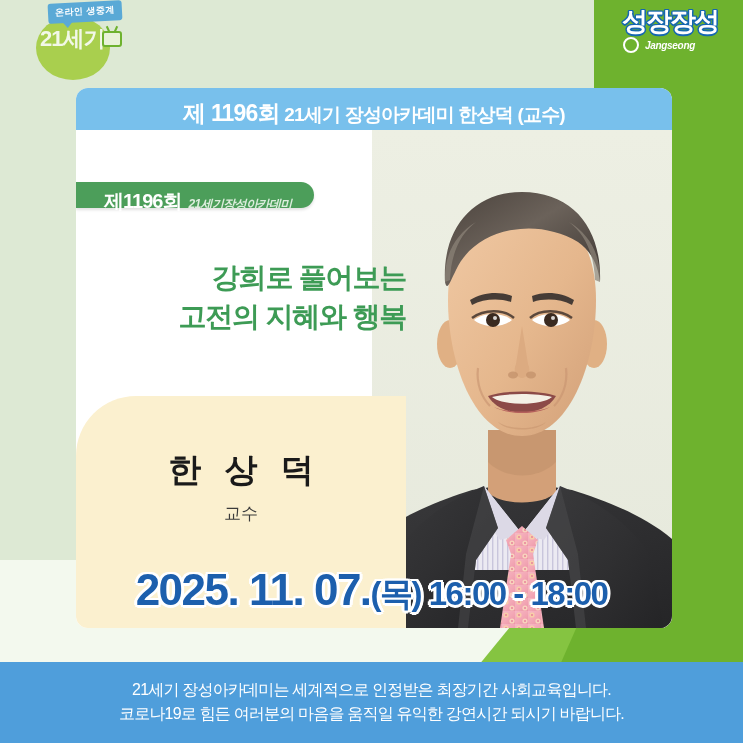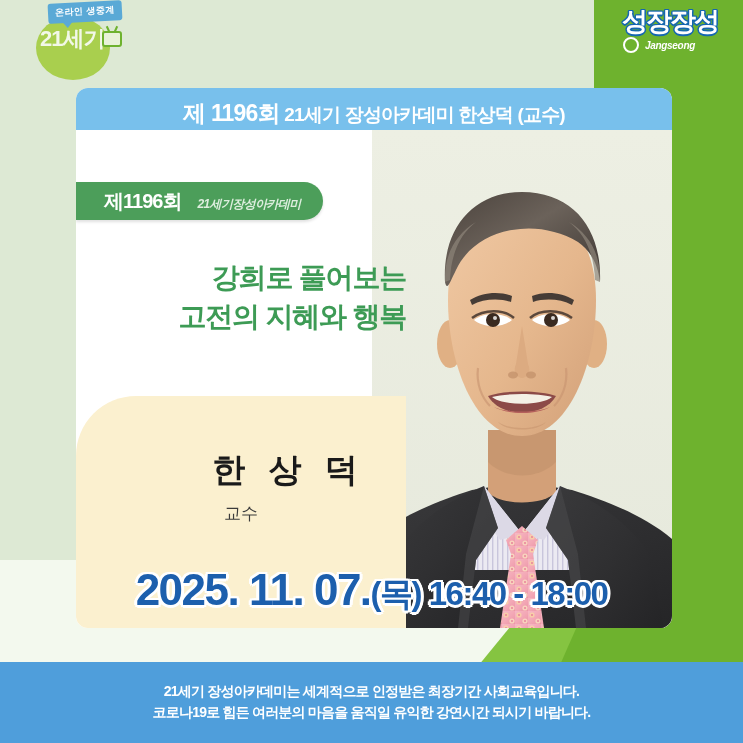--- a/index.html
+++ b/index.html
@@ -218,28 +218,28 @@
     left: 296px; top: 0;
     width: 300px; height: 498px;
     background: #eceee2;
     overflow: hidden;
   }
 
   
   .badge {
     position: absolute;
     left: 0; top: 52px;
-    height: 38px;
+    height: 26px;
     padding: 0 22px 0 28px;
     background: #4c9e5a;
     border-top-right-radius: 19px;
     border-bottom-right-radius: 19px;
     display: flex;
     align-items: baseline;
-    gap: 16px;
+    gap: 7px;
     box-shadow: 0 2px 3px rgba(0,0,0,0.12);
   }
   .badge-main {
     font-size: 20px;
     font-weight: bold;
     color: #ffffff;
     letter-spacing: -1px;
     line-height: 38px;
   }
   .badge-sub {
@@ -268,21 +268,20 @@
   .speaker-name {
     position: absolute;
     left: 0; top: 318px;
     width: 330px;
     text-align: center;
     font-size: 33px;
     font-weight: bold;
     color: #1a1a1a;
     letter-spacing: 7px;
     text-indent: 7px;
-    padding-left: 44px;
   }
   .speaker-role {
     position: absolute;
     left: 0; top: 372px;
     width: 330px;
     text-align: center;
     font-size: 17px;
     color: #3b3b3b;
     letter-spacing: 0px;
   }
@@ -313,22 +312,22 @@
     left: 0; top: 662px;
     width: 743px; height: 81px;
     background: #4f9edb;
     display: flex;
     flex-direction: column;
     align-items: center;
     justify-content: center;
     gap: 3px;
   }
   .footer-line {
-    font-size: 14px;
-    font-weight: bold;
+    font-size: 16px;
+    font-weight: normal;
     color: #ffffff;
     letter-spacing: -0.8px;
     white-space: nowrap;
   }
 </style>
 </head>
 <body>
 
 <div id="poster">
 
@@ -500,21 +499,21 @@
         <div>고전의 지혜와 행복</div>
       </div>
 
       <div class="speaker-name">한 상 덕</div>
       <div class="speaker-role">교수</div>
 
     </div>
   </div>
 
   <div class="date-line">
-    <span class="date-main">2025. 11. 07.</span><span class="date-rest">(목) 16:40 - 18:00</span>
+    <span class="date-main">2025. 11. 07.</span><span class="date-rest">(목) 16:00 - 18:00</span>
   </div>
 
   <div class="footer">
     <div class="footer-line">21세기 장성아카데미는 세계적으로 인정받은 최장기간 사회교육입니다.</div>
     <div class="footer-line">코로나19로 힘든 여러분의 마음을 움직일 유익한 강연시간 되시기 바랍니다.</div>
   </div>
 
 </div>
 
 </body></html>

